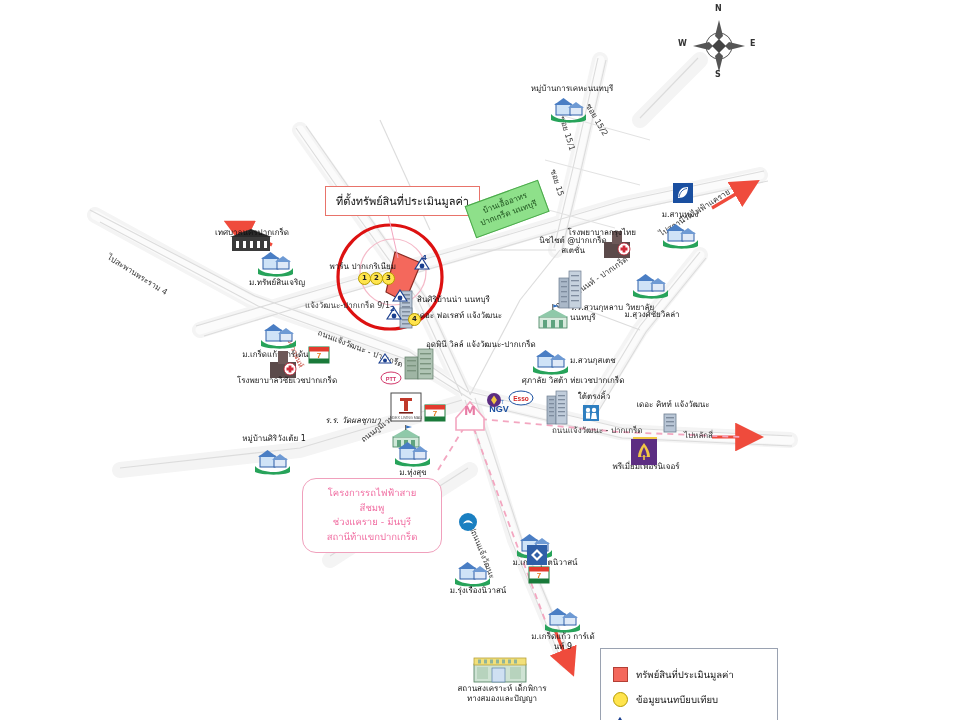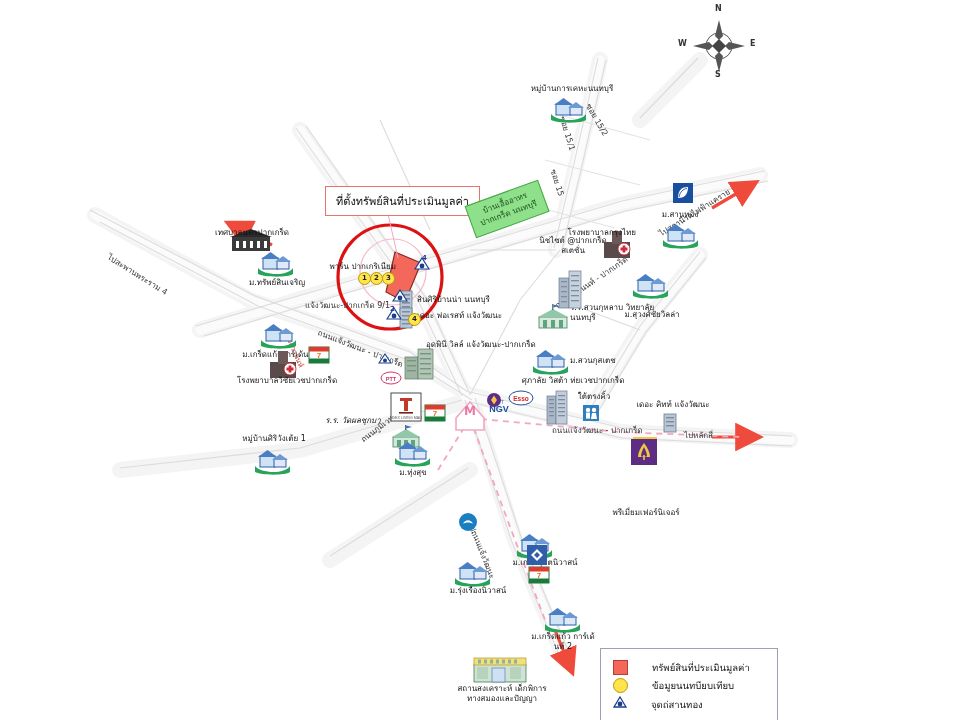--- a/index.html
+++ b/index.html
@@ -16,21 +16,21 @@
            padding:5px 10px;font-size:11px;color:#111;white-space:nowrap;}
   .pinkbox{position:absolute;border:1.4px solid #f0a0bc;border-radius:14px;background:#fff;
            padding:7px 14px;font-size:9.5px;color:#f06ba0;text-align:center;line-height:1.55;}
   .greensign{position:absolute;background:#8ee08a;border:1px solid #4aa84a;
              font-size:8px;color:#1a4d1a;text-align:center;line-height:1.35;
              padding:5px 7px;transform:rotate(-20deg);}
   .ynum{position:absolute;width:11px;height:11px;border-radius:50%;background:#ffe44d;
         border:1px solid #b59b00;font-size:7px;line-height:10px;text-align:center;color:#222;font-weight:bold;}
   .camnum{position:absolute;font-size:7px;color:#1a3f8f;font-weight:bold;}
   .legend{position:absolute;border:1px solid #9aa2b1;background:#fff;padding:8px 12px;}
-  .legend-row{display:flex;align-items:center;gap:24px;margin:3px 0;font-size:9.5px;color:#111;}
+  .legend-row{display:flex;align-items:center;gap:8px;margin:10px 0;font-size:9.5px;color:#111;}
   .sw-sq{width:13px;height:13px;background:#f4685c;border:1px solid #b33f35;flex:0 0 auto;}
   .sw-ci{width:13px;height:13px;border-radius:50%;background:#ffe44d;border:1px solid #b59b00;flex:0 0 auto;}
   .compass-lbl{position:absolute;font-size:8px;font-weight:bold;color:#333;}
 </style>
 </head>
 <body>
 
 <div id="map">
 
   <svg class="abs" style="left:0;top:0;" width="960" height="720">
@@ -116,20 +116,25 @@
     <line x1="388" y1="214" x2="398" y2="258" stroke="#f3a6c0" stroke-width="1"></line>
   </svg>
 
   <div class="callout" style="left:325px;top:186px;">ที่ตั้งทรัพย์สินที่ประเมินมูลค่า</div>
 
   <div class="greensign" style="left:468px;top:192px;width:62px;">
     <div>บ้านเอื้ออาทร</div>
     <div>ปากเกร็ด นนทบุรี</div>
   </div>
 
+  <div class="pinkbox" style="left:302px;top:478px;width:110px;">
+    <div>โครงการรถไฟฟ้าสายสีชมพู</div>
+    <div>ช่วงแคราย - มีนบุรี</div>
+    <div>สถานีท้าแขกปากเกร็ด</div>
+  </div>
 
   <div class="abs" style="left:676px;top:6px;width:86px;height:78px;">
     <svg width="86" height="78">
       <circle cx="43" cy="40" r="13" fill="none" stroke="#555" stroke-width="1"></circle>
       <path d="M43,14 L47,30 L43,34 L39,30 Z" fill="#555"></path>
       <path d="M43,66 L47,50 L43,46 L39,50 Z" fill="#555"></path>
       <path d="M69,40 L53,44 L49,40 L53,36 Z" fill="#555"></path>
       <path d="M17,40 L33,44 L37,40 L33,36 Z" fill="#555"></path>
       <path d="M43,33 L50,40 L43,47 L36,40 Z" fill="#444"></path>
     </svg>
@@ -298,21 +303,21 @@
   </div>
   <div class="lbl" style="left:566px;top:392px;width:56px;">ใต้ตรงคิ้ว</div>
 
   <div class="abs" style="left:632px;top:436px;">
     <svg width="26" height="26">
       <rect x="1" y="1" width="24" height="24" fill="#f2c744"></rect>
       <path d="M5,9 h16 v3 h-2 v7 h-2 v-7 h-8 v7 h-2 v-7 h-2 Z" fill="#5b2d1e"></path>
       <rect x="6" y="6" width="14" height="3" fill="#5b2d1e"></rect>
     </svg>
   </div>
-  <div class="lbl" style="left:604px;top:462px;width:84px;margin-top:46px;">พรีเมี่ยมเฟอร์นิเจอร์</div>
+  <div class="lbl" style="left:604px;top:462px;width:84px;">พรีเมี่ยมเฟอร์นิเจอร์</div>
 
   <div class="abs" style="left:662px;top:412px;">
     <svg width="16" height="22">
       <rect x="2" y="2" width="12" height="18" fill="#b9c6d6" stroke="#6d7d90" stroke-width="0.8"></rect>
       <g fill="#7e8c9e">
           <rect x="4" y="5" width="8" height="1.4"></rect>
           <rect x="4" y="9" width="8" height="1.4"></rect>
           <rect x="4" y="13" width="8" height="1.4"></rect>
         </g>
     </svg>
@@ -436,21 +441,21 @@
   <div class="abs" style="left:542px;top:606px;">
     <svg width="40" height="28">
       <path d="M3,18 C8,25 32,27 38,18 L38,24 C32,28 8,27 3,24 Z" fill="#27a35a"></path>
       <rect x="8" y="8" width="15" height="11" fill="#cfe3f7" stroke="#2f5fa8" stroke-width="1"></rect>
       <path d="M6,9 L15.5,2 L25,9 Z" fill="#4a7ec4"></path>
       <rect x="22" y="11" width="12" height="8" fill="#dfe9f7" stroke="#2f5fa8" stroke-width="1"></rect>
       <path d="M20,12 L28,6 L36,12 Z" fill="#6e9ad4"></path>
     </svg>
   </div>
   <div class="lbl two" style="left:528px;top:632px;width:70px;">ม.เกร็ดแก้ว
-การ์เด้นท์ 2</div>
+การ์เด้นท์ 9</div>
 
   <div class="abs" style="left:472px;top:654px;">
     <svg width="56" height="30">
       <rect x="2" y="10" width="52" height="18" fill="#cfe3d4" stroke="#4a7a5a" stroke-width="0.8"></rect>
       <rect x="2" y="4" width="52" height="7" fill="#f2e07a" stroke="#b8a23a" stroke-width="0.8"></rect>
       <g fill="#b7d3bd">
           <rect x="5" y="13" width="11" height="12"></rect>
           <rect x="38" y="13" width="11" height="12"></rect>
         </g>
       <rect x="20" y="14" width="13" height="14" fill="#cfe0f2" stroke="#5a7fa8" stroke-width="0.7"></rect>

